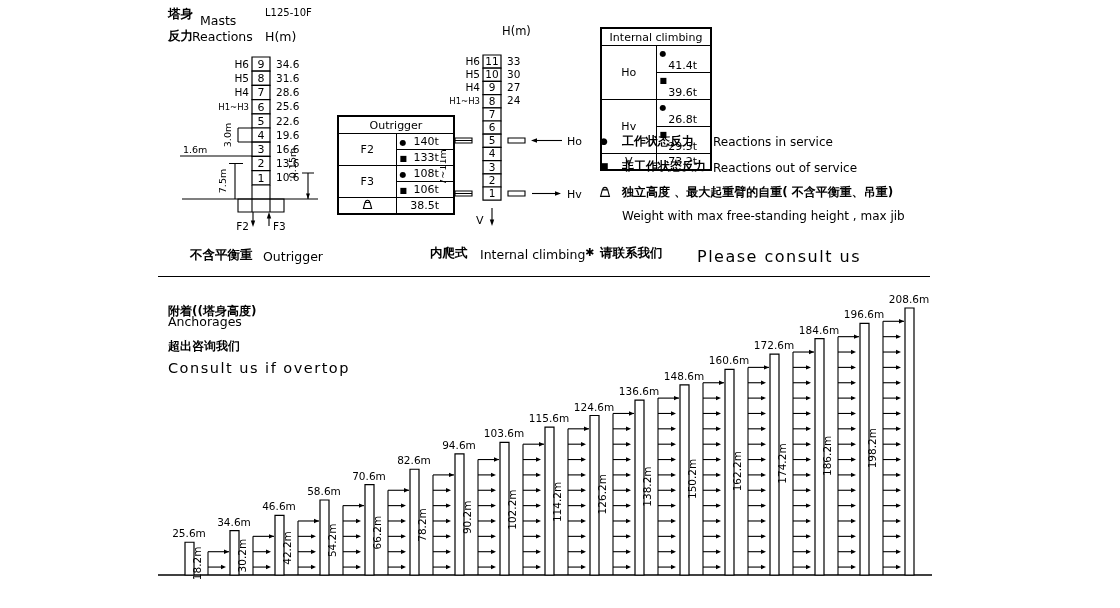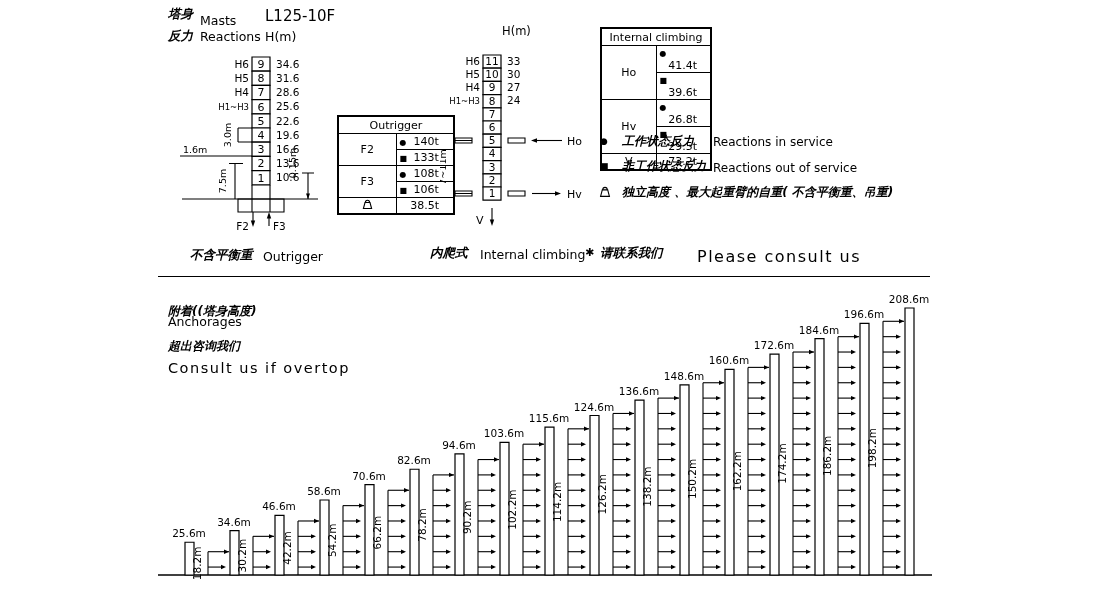--- a/index.html
+++ b/index.html
@@ -1,40 +1,40 @@
 <!DOCTYPE html>
 <html><head>
 <meta charset="utf-8">
 <style>
   html,body{margin:0;padding:0;background:#fff;}
   body{width:1120px;height:608px;position:relative;overflow:hidden;
        font-family:"DejaVu Sans",sans-serif;color:#000;}
   .abs{position:absolute;}
-  .cjk{font-weight:600;font-style:italic;}
+  .cjk{font-weight:600;}
   .en{font-weight:400;}
   svg text{font-family:"DejaVu Sans",sans-serif;fill:#000;}
   table.spec{border-collapse:collapse;border:2px solid #000;font-size:11px;
              background:#fff;table-layout:fixed;}
   table.spec td{border:1px solid #000;padding:0 3px;height:15px;
                 white-space:nowrap;overflow:hidden;}
   table.spec td.th{text-align:center;font-size:11px;height:16px;}
   table.spec td.lbl{text-align:center;width:24px;}
   table.spec td.val .sym{font-size:8px;display:inline-block;width:14px;}
   .legendline{position:absolute;white-space:nowrap;font-size:12px;}
   .sym-dot,.sym-sq{font-size:9px;}
   line,path,rect,polyline{vector-effect:non-scaling-stroke;}
 </style>
 </head>
 <body>
 
 <span class="abs cjk" style="left:168px;top:6px;font-size:12.5px">塔身</span>
 <span class="abs en" style="left:200px;top:13px;font-size:12.5px">Masts</span>
-<span class="abs en" style="left:265px;top:7px;font-size:15px">L125-10F</span>
+<span class="abs en" style="left:265px;top:7px;font-size:10px">L125-10F</span>
 <span class="abs cjk" style="left:168px;top:28px;font-size:12.5px">反力</span>
-<span class="abs en" style="left:200px;top:29px;font-size:12.5px">Reactions</span>
+<span class="abs en" style="left:192px;top:29px;font-size:12.5px">Reactions</span>
 <span class="abs en" style="left:265px;top:29px;font-size:12.5px">H(m)</span>
 
 <svg class="abs" style="left:165px;top:45px" width="185" height="198" viewBox="0 0 185 198">
   <g id="left-mast-rows">
       <rect x="87" y="12" width="18" height="14.2" fill="#fff" stroke="#000" stroke-width="1.2"></rect>
       <text x="96" y="23" text-anchor="middle" font-size="11">9</text>
       <text x="84" y="22.7" text-anchor="end" font-size="10.5">H6</text>
       <text x="111" y="22.7" font-size="10.5">34.6</text>
       <rect x="87" y="26.2" width="18" height="14.2" fill="#fff" stroke="#000" stroke-width="1.2"></rect>
       <text x="96" y="37.199999999999996" text-anchor="middle" font-size="11">8</text>
@@ -208,20 +208,21 @@
 
   <span class="legendline sym-sq" style="left:2px;top:31px">■</span>
   <span class="legendline cjk" style="left:24px;top:28px">非工作状态反力</span>
   <span class="legendline en" style="left:115px;top:31px">Reactions out of service</span>
 
   <svg class="abs" style="left:0;top:55px" width="14" height="13" viewBox="0 0 13 12">
     <path d="M4.4 4.5 a2.1 2.3 0 0 1 4.2 0" fill="none" stroke="#000" stroke-width="1.1"></path>
     <path d="M2.4 10.5 L10.6 10.5 L9 4.5 L4 4.5 Z" fill="none" stroke="#000" stroke-width="1.1"></path>
   </svg>
   <span class="legendline cjk" style="left:24px;top:54px">独立高度 、最大起重臂的自重( 不含平衡重、吊重)</span>
+  <span class="legendline en" style="left:24px;top:79px">Weight with max free-standing height , max jib</span>
 </div>
 
 <span class="abs cjk" style="left:190px;top:247px;font-size:12.5px">不含平衡重</span>
 <span class="abs en" style="left:263px;top:249px;font-size:12.5px">Outrigger</span>
 <span class="abs cjk" style="left:430px;top:245px;font-size:12.5px">内爬式</span>
 <span class="abs en" style="left:480px;top:247px;font-size:12.5px">Internal climbing</span>
 <span class="abs" style="left:585px;top:246px;font-size:11px">✱</span>
 <span class="abs cjk" style="left:600px;top:245px;font-size:12.5px">请联系我们</span>
 <span class="abs en" style="left:697px;top:247px;font-size:16px;letter-spacing:1.5px">Please  consult  us</span>
 

